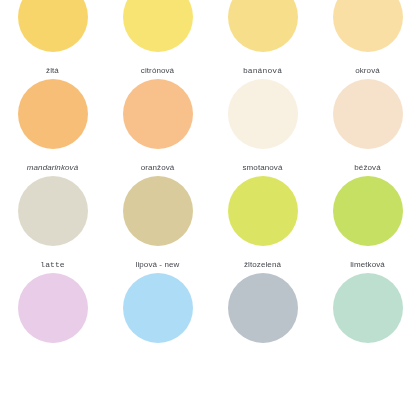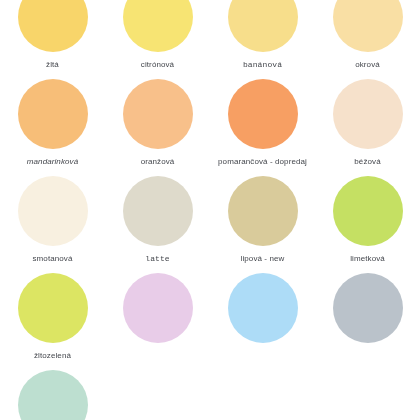--- a/index.html
+++ b/index.html
@@ -40,21 +40,21 @@
 
   .swatch-circle {
     width: 70px;
     height: 70px;
     border-radius: 50%;
     flex: 0 0 auto;
     display: block;
   }
 
   .swatch-label {
-    margin-top: 8px;
+    margin-top: 14px;
     font-size: 8px;
     line-height: 10px;
     color: #44474d;
     text-align: left;
     white-space: nowrap;
     letter-spacing: 0.1px;
   }
 </style>
 </head>
 <body style="background: rgb(255, 255, 255);">
@@ -78,46 +78,42 @@
     </div>
     <div class="swatch-cell">
       <div class="swatch-circle" style="background-color: rgb(247, 190, 120);"></div>
       <div class="swatch-label" style="color: rgb(68, 71, 77); font-style: italic;">mandarinková</div>
     </div>
     <div class="swatch-cell">
       <div class="swatch-circle" style="background-color: rgb(248, 192, 138);"></div>
       <div class="swatch-label" style="color: rgb(68, 71, 77);">oranžová</div>
     </div>
     <div class="swatch-cell">
-      <div class="swatch-circle" style="background-color: rgb(247, 159, 99);"></div>
-      <div class="swatch-label" style="color: rgb(68, 71, 77);">pomarančová - dopredaj</div>
+      <div class="swatch-circle" style="background-color: rgb(248, 240, 224);"></div>
+      <div class="swatch-label" style="color: rgb(68, 71, 77);">smotanová</div>
     </div>
     <div class="swatch-cell">
       <div class="swatch-circle" style="background-color: rgb(246, 225, 203);"></div>
       <div class="swatch-label" style="color: rgb(68, 71, 77);">béžová</div>
-    </div>
-    <div class="swatch-cell">
-      <div class="swatch-circle" style="background-color: rgb(248, 240, 224);"></div>
-      <div class="swatch-label" style="color: rgb(68, 71, 77);">smotanová</div>
     </div>
     <div class="swatch-cell">
       <div class="swatch-circle" style="background-color: rgb(222, 218, 203);"></div>
       <div class="swatch-label" style="color: rgb(68, 71, 77); font-family: Liberation Mono, monospace;">latte</div>
     </div>
     <div class="swatch-cell">
       <div class="swatch-circle" style="background-color: rgb(217, 203, 155);"></div>
       <div class="swatch-label" style="color: rgb(68, 71, 77);">lipová - new</div>
     </div>
     <div class="swatch-cell">
+      <div class="swatch-circle" style="background-color: rgb(220, 229, 99);"></div>
+      <div class="swatch-label" style="color: rgb(68, 71, 77);">žltozelená</div>
+    </div>
+    <div class="swatch-cell">
       <div class="swatch-circle" style="background-color: rgb(197, 224, 99);"></div>
       <div class="swatch-label" style="color: rgb(68, 71, 77);">limetková</div>
-    </div>
-    <div class="swatch-cell">
-      <div class="swatch-circle" style="background-color: rgb(220, 229, 99);"></div>
-      <div class="swatch-label" style="color: rgb(68, 71, 77);">žltozelená</div>
     </div>
     <div class="swatch-cell">
       <div class="swatch-circle" style="background-color: rgb(232, 204, 232);"></div>
       <div class="swatch-label" style="color: rgb(68, 71, 77);"></div>
     </div>
     <div class="swatch-cell">
       <div class="swatch-circle" style="background-color: rgb(173, 220, 247);"></div>
       <div class="swatch-label" style="color: rgb(68, 71, 77);"></div>
     </div>
     <div class="swatch-cell">

